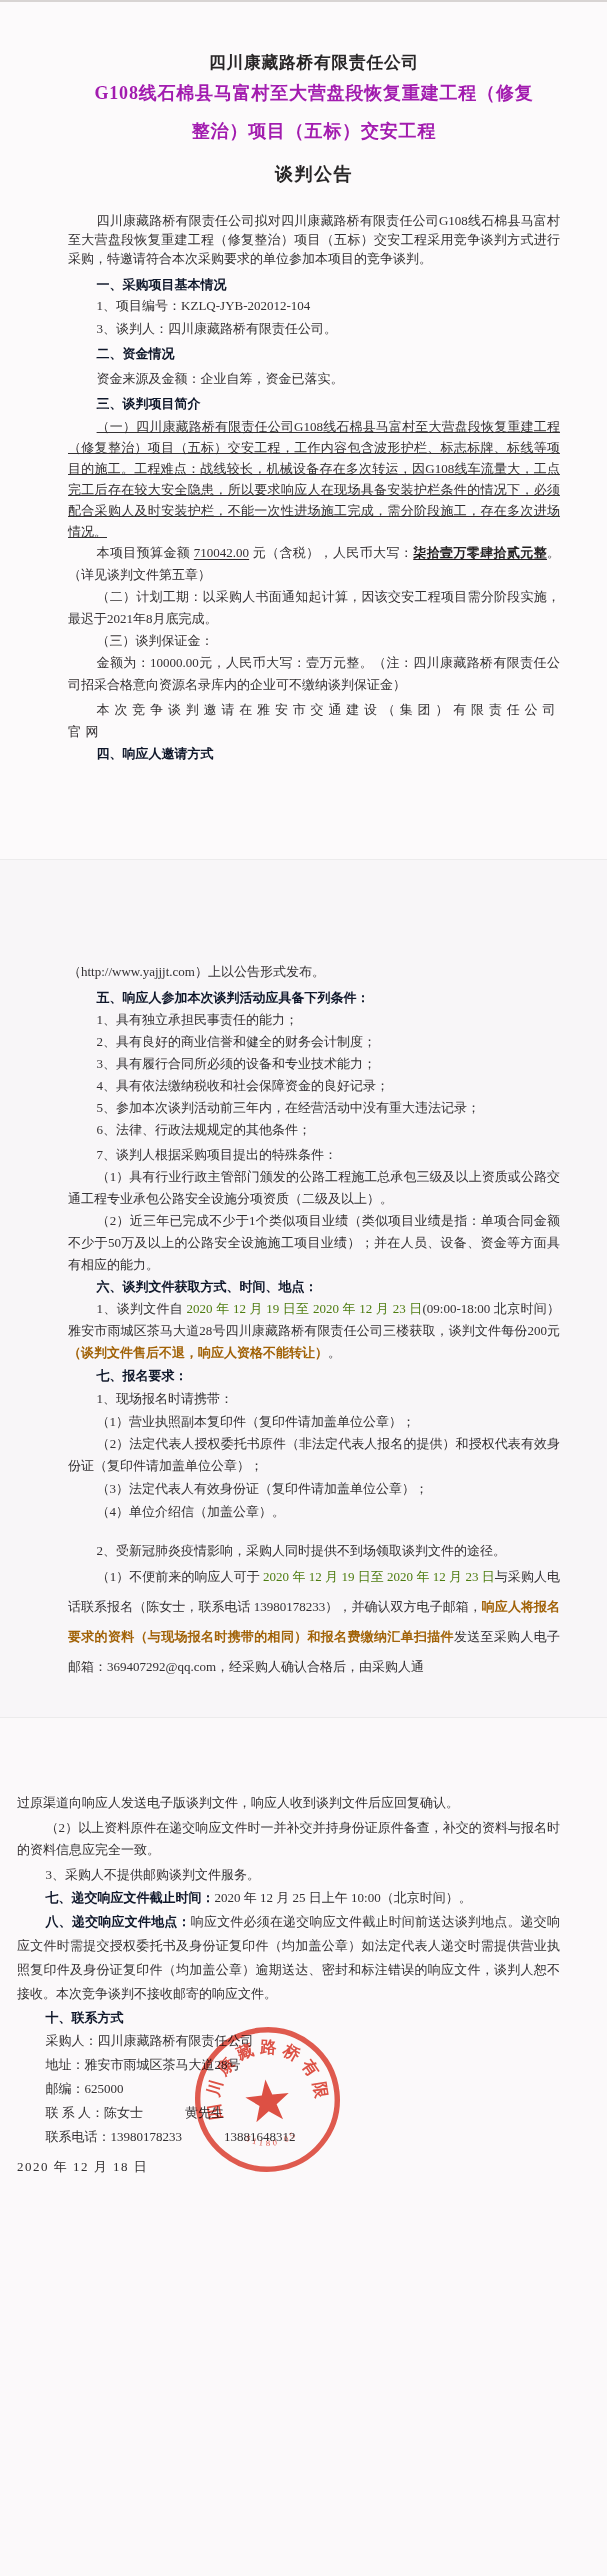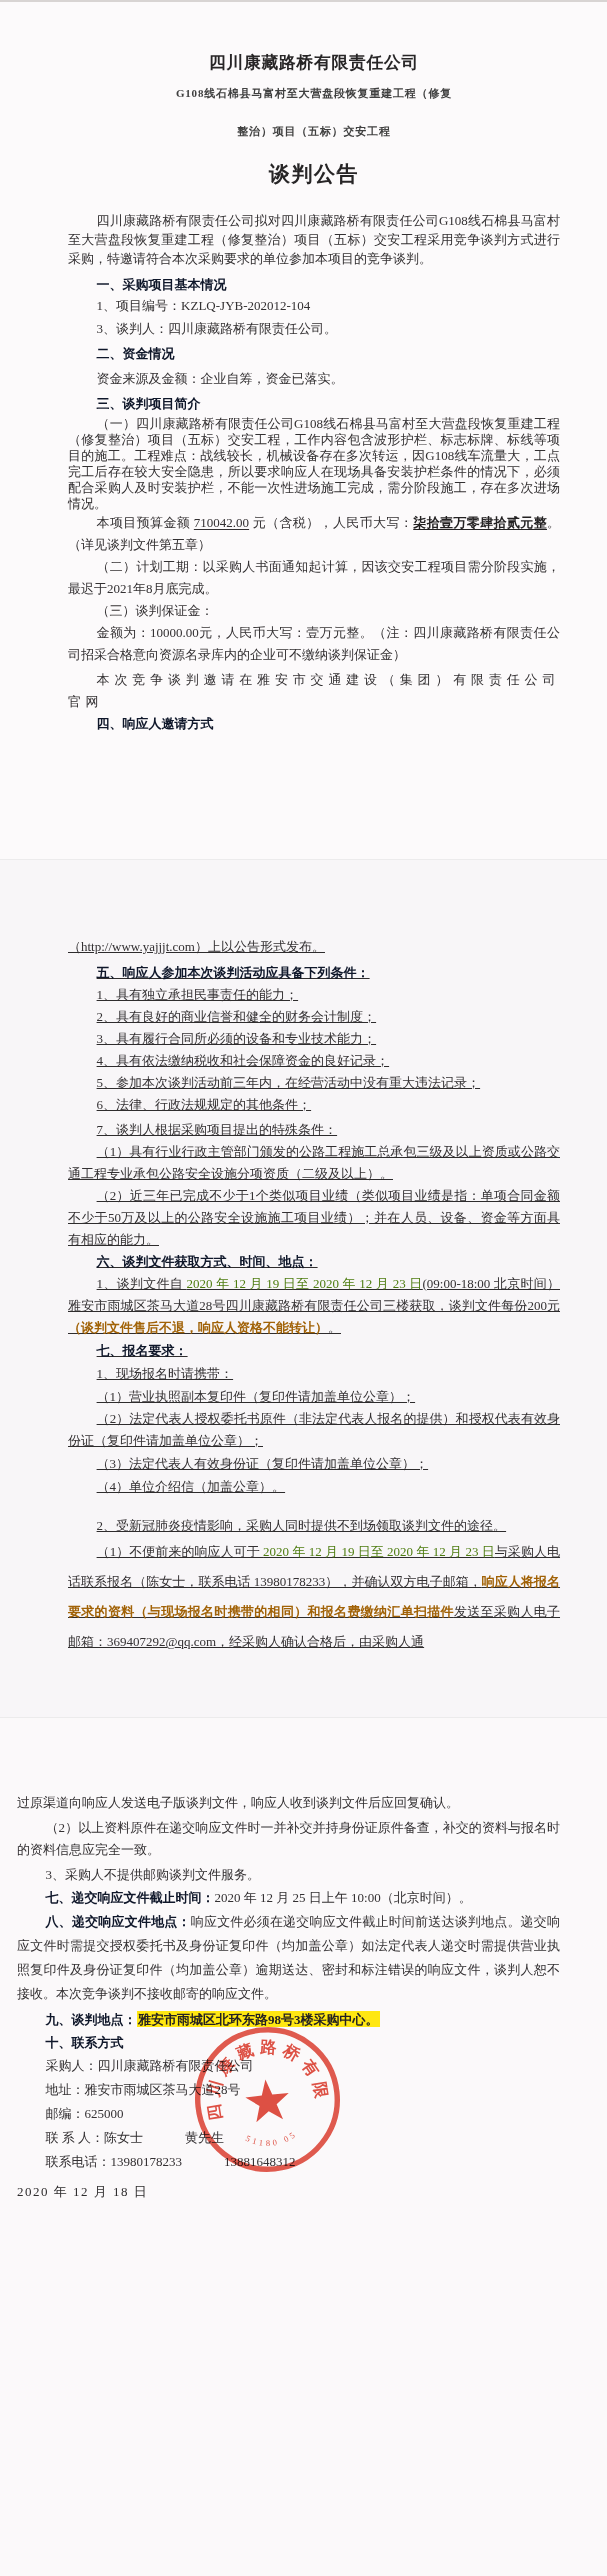--- a/index.html
+++ b/index.html
@@ -13,42 +13,42 @@
   .doc{width:607px;}
   .page{
     position:relative;
     width:607px;
     box-sizing:border-box;
     overflow:hidden;
     padding-left:68px;
     padding-right:47px;
   }
   .page1{height:859px;background:#fcfafb;padding-top:49px;border-top:2.3px solid #d8d4d3;}
-  .page2{height:858px;background:#f8f6f8;padding-top:75px;border-top:0.8px solid #ecebec;text-decoration:underline;}
+  .page2{height:858px;background:#f8f6f8;padding-top:100px;border-top:0.8px solid #ecebec;}
   .page3{height:859px;background:#fbf9fa;padding-top:73px;border-top:0.8px solid #ecebec;padding-left:17px;}
   p{margin:0;}
   .t-company{
     margin:0;text-align:center;font-size:16.7px;font-weight:bold;
     line-height:23px;color:#272526;letter-spacing:0.8px;
   }
   .t-project{
-    text-align:center;font-size:11px;font-weight:bold;line-height:38px;
-    color:#404040;letter-spacing:0.8px;
+    text-align:center;font-size:18px;font-weight:bold;line-height:38px;
+    color:#a21caf;letter-spacing:0.8px;
   }
   .t-doc{
-    margin:10.6px 0 0 0;text-align:center;font-size:21px;font-weight:bold;
+    margin:10.6px 0 0 0;text-align:center;font-size:18px;font-weight:bold;
     line-height:27px;color:#272526;letter-spacing:1.5px;
   }
   .body{font-size:13px;text-align:justify;color:#333032;}
   .indent{text-indent:2.2em;}
   .tight{line-height:19px;margin-top:23px;}
   .lh27{line-height:20.5px;}
   .lh29{line-height:22px;}
   .lh30{line-height:23px;}
-  .lh31{line-height:16px;}
+  .lh31{line-height:21px;text-decoration:underline;}
   .lh32{line-height:24px;}
   .lh33{line-height:25px;}
   .lh39{line-height:30px;}
   .h{font-weight:bold;color:#0f172a;}
   .mt2{margin-top:1.5px;}
   .mt4{margin-top:3px;}
   .mt10{margin-top:7.6px;}
   .mt22{margin-top:16.7px;}
   .u{text-decoration:underline;text-underline-offset:2.3px;}
   .b{font-weight:bold;color:#a16207;}
@@ -136,21 +136,20 @@
 
   <section class="page page3">
     <p class="body lh30">过原渠道向响应人发送电子版谈判文件，响应人收到谈判文件后应回复确认。</p>
     <p class="body lh29 indent mt4">（2）以上资料原件在递交响应文件时一并补交并持身份证原件备查，补交的资料与报名时的资料信息应完全一致。</p>
     <p class="body lh30 indent mt2">3、采购人不提供邮购谈判文件服务。</p>
 
     <p class="body lh30 indent"><span class="h">七、递交响应文件截止时间：</span><span>2020 年 12 月 25 日上午 10:00（北京时间）。</span></p>
 
     <p class="body lh32 indent mt2"><span class="h">八、递交响应文件地点：</span><span>响应文件必须在递交响应文件截止时间前送达谈判地点。递交响应文件时需提交授权委托书及身份证复印件（均加盖公章）如法定代表人递交时需提供营业执照复印件及身份证复印件（均加盖公章）逾期送达、密封和标注错误的响应文件，谈判人恕不接收。本次竞争谈判不接收邮寄的响应文件。</span></p>
 
-    <p class="body lh30 indent mt2"><span class="h">九、谈判地点：</span><span class="hl">雅安市雨城区北环东路98号3楼采购中心。</span></p>
 
     <p class="body h lh30 indent">十、联系方式</p>
     <p class="body contact indent">采购人：四川康藏路桥有限责任公司</p>
     <p class="body contact indent">地址：雅安市雨城区茶马大道28号</p>
     <p class="body contact indent">邮编：625000</p>
     <p class="body contact indent"><span>联 系 人：陈女士</span><span class="gap"></span><span>黄先生</span></p>
     <p class="body contact indent"><span>联系电话：13980178233</span><span class="gap"></span><span>13881648312</span></p>
 
     <p class="date-line">2020 年 12 月 18 日</p>
 

